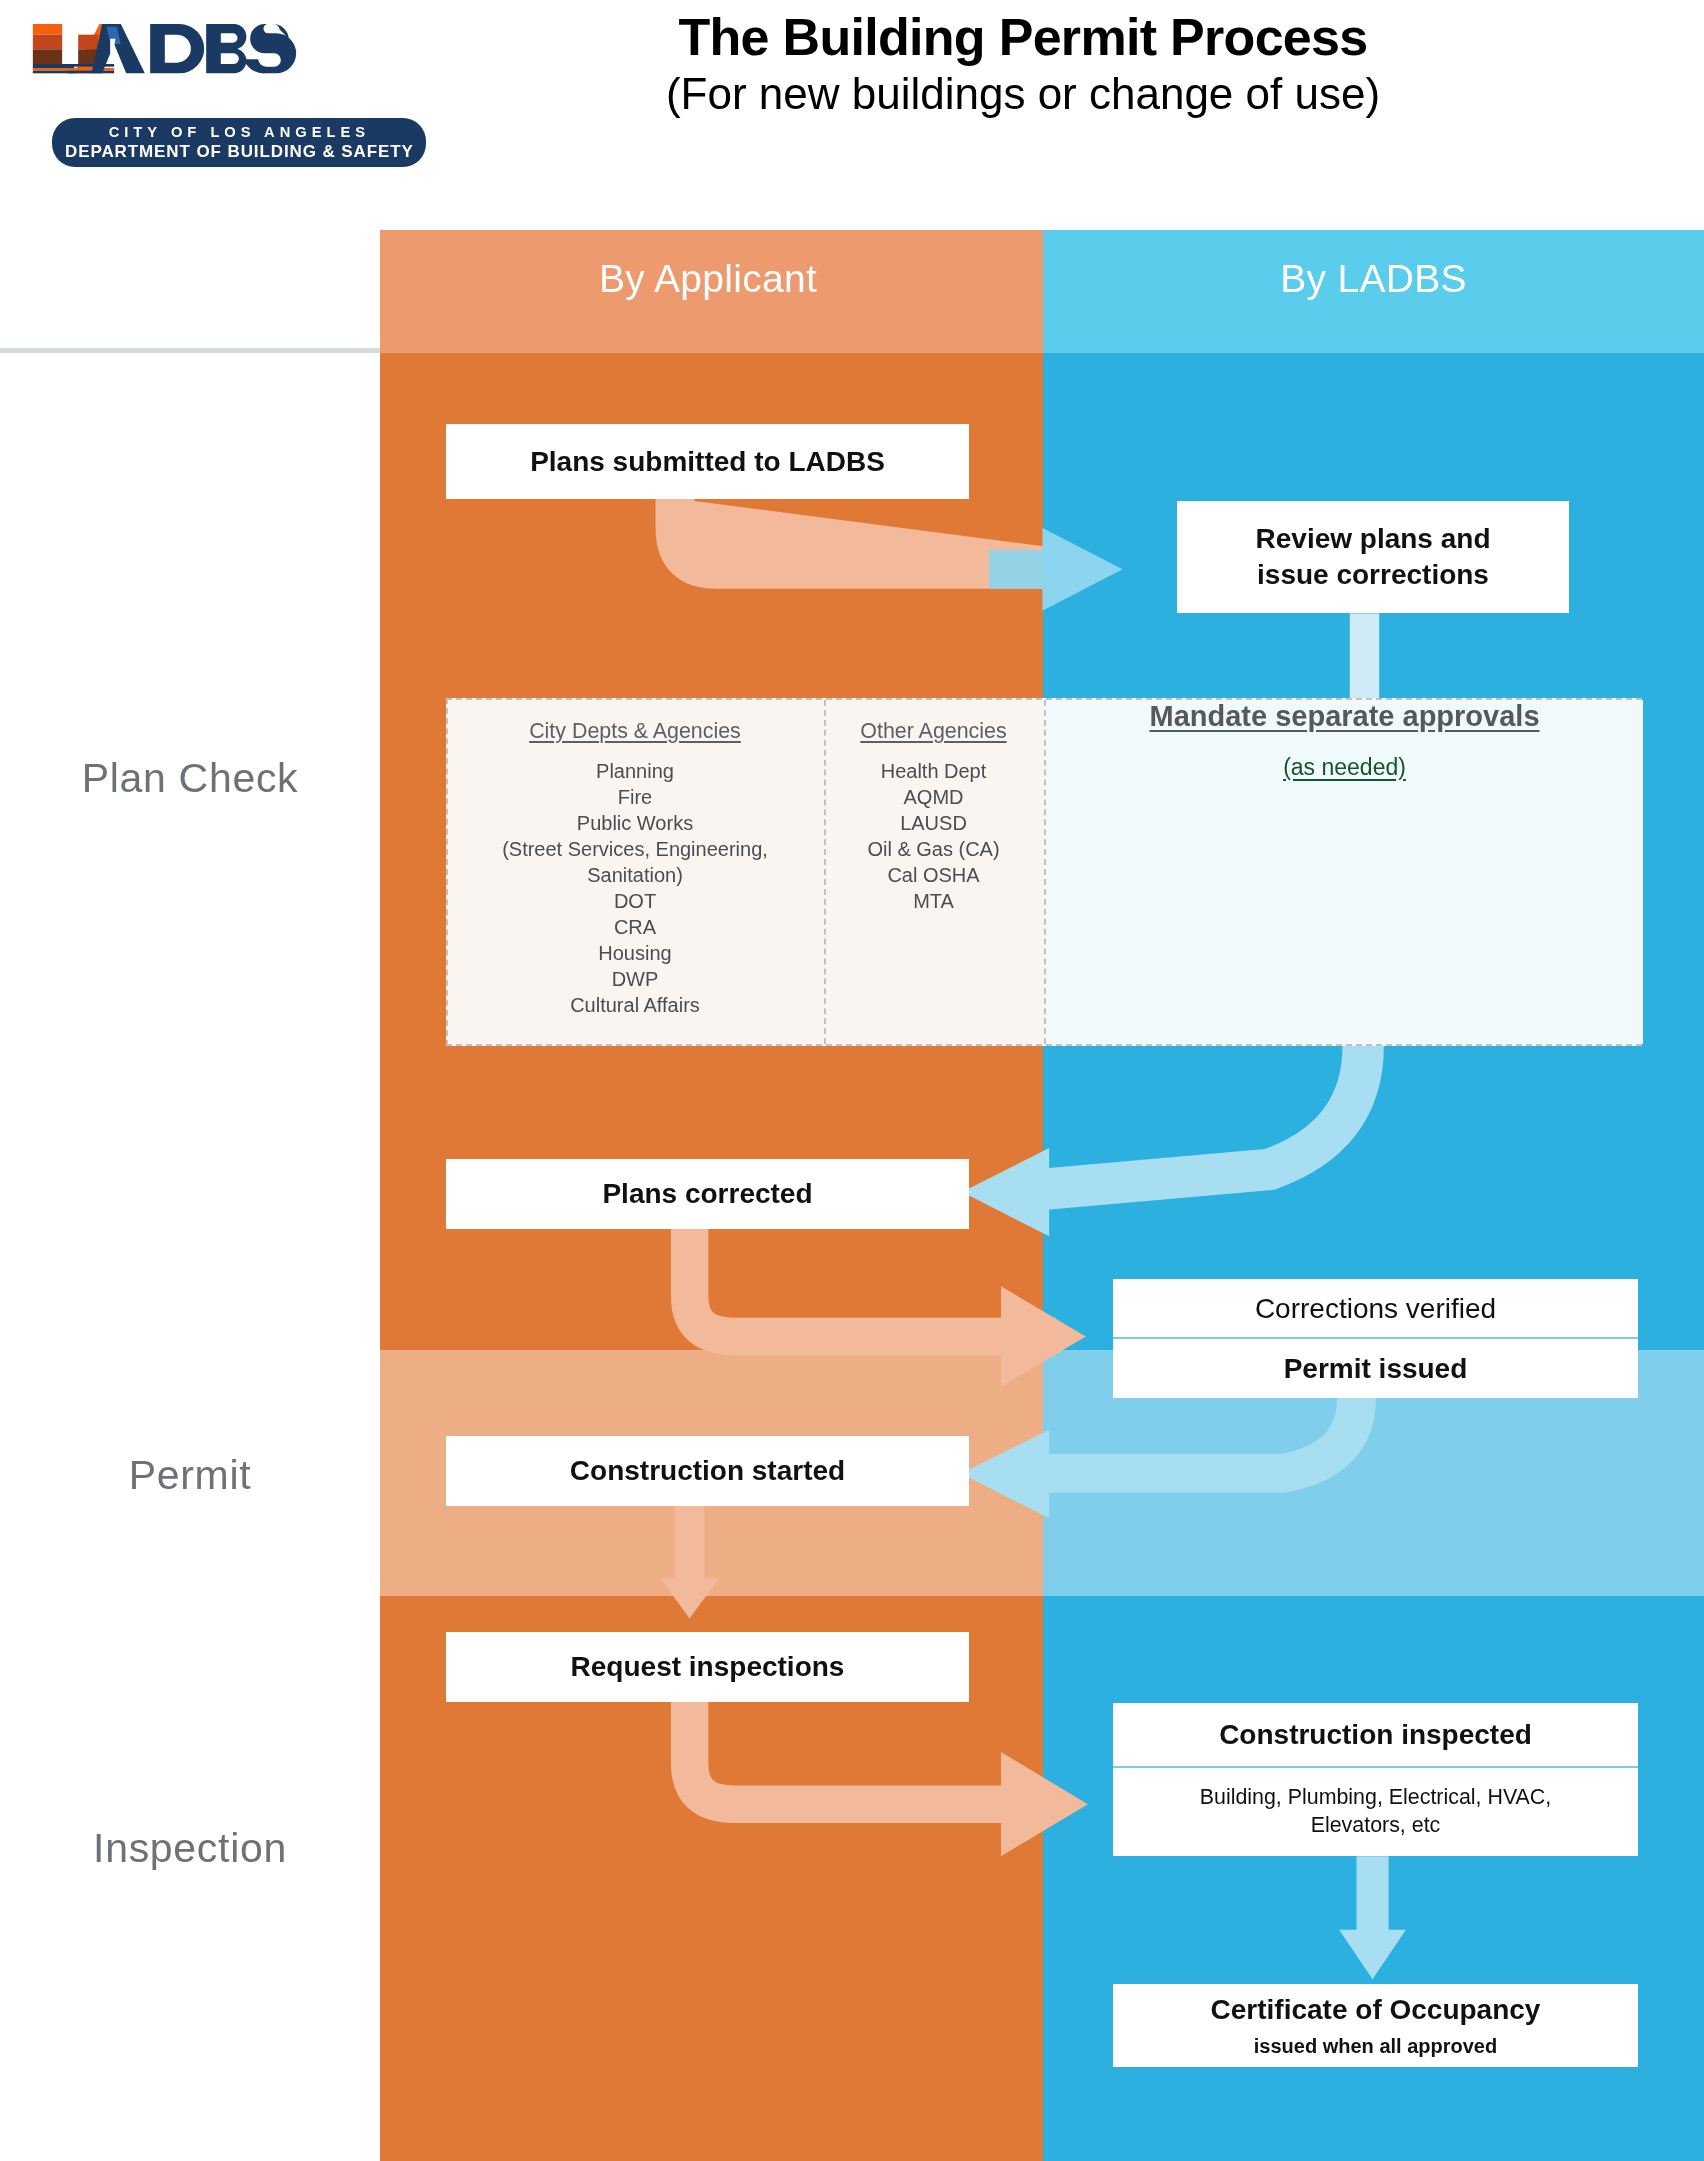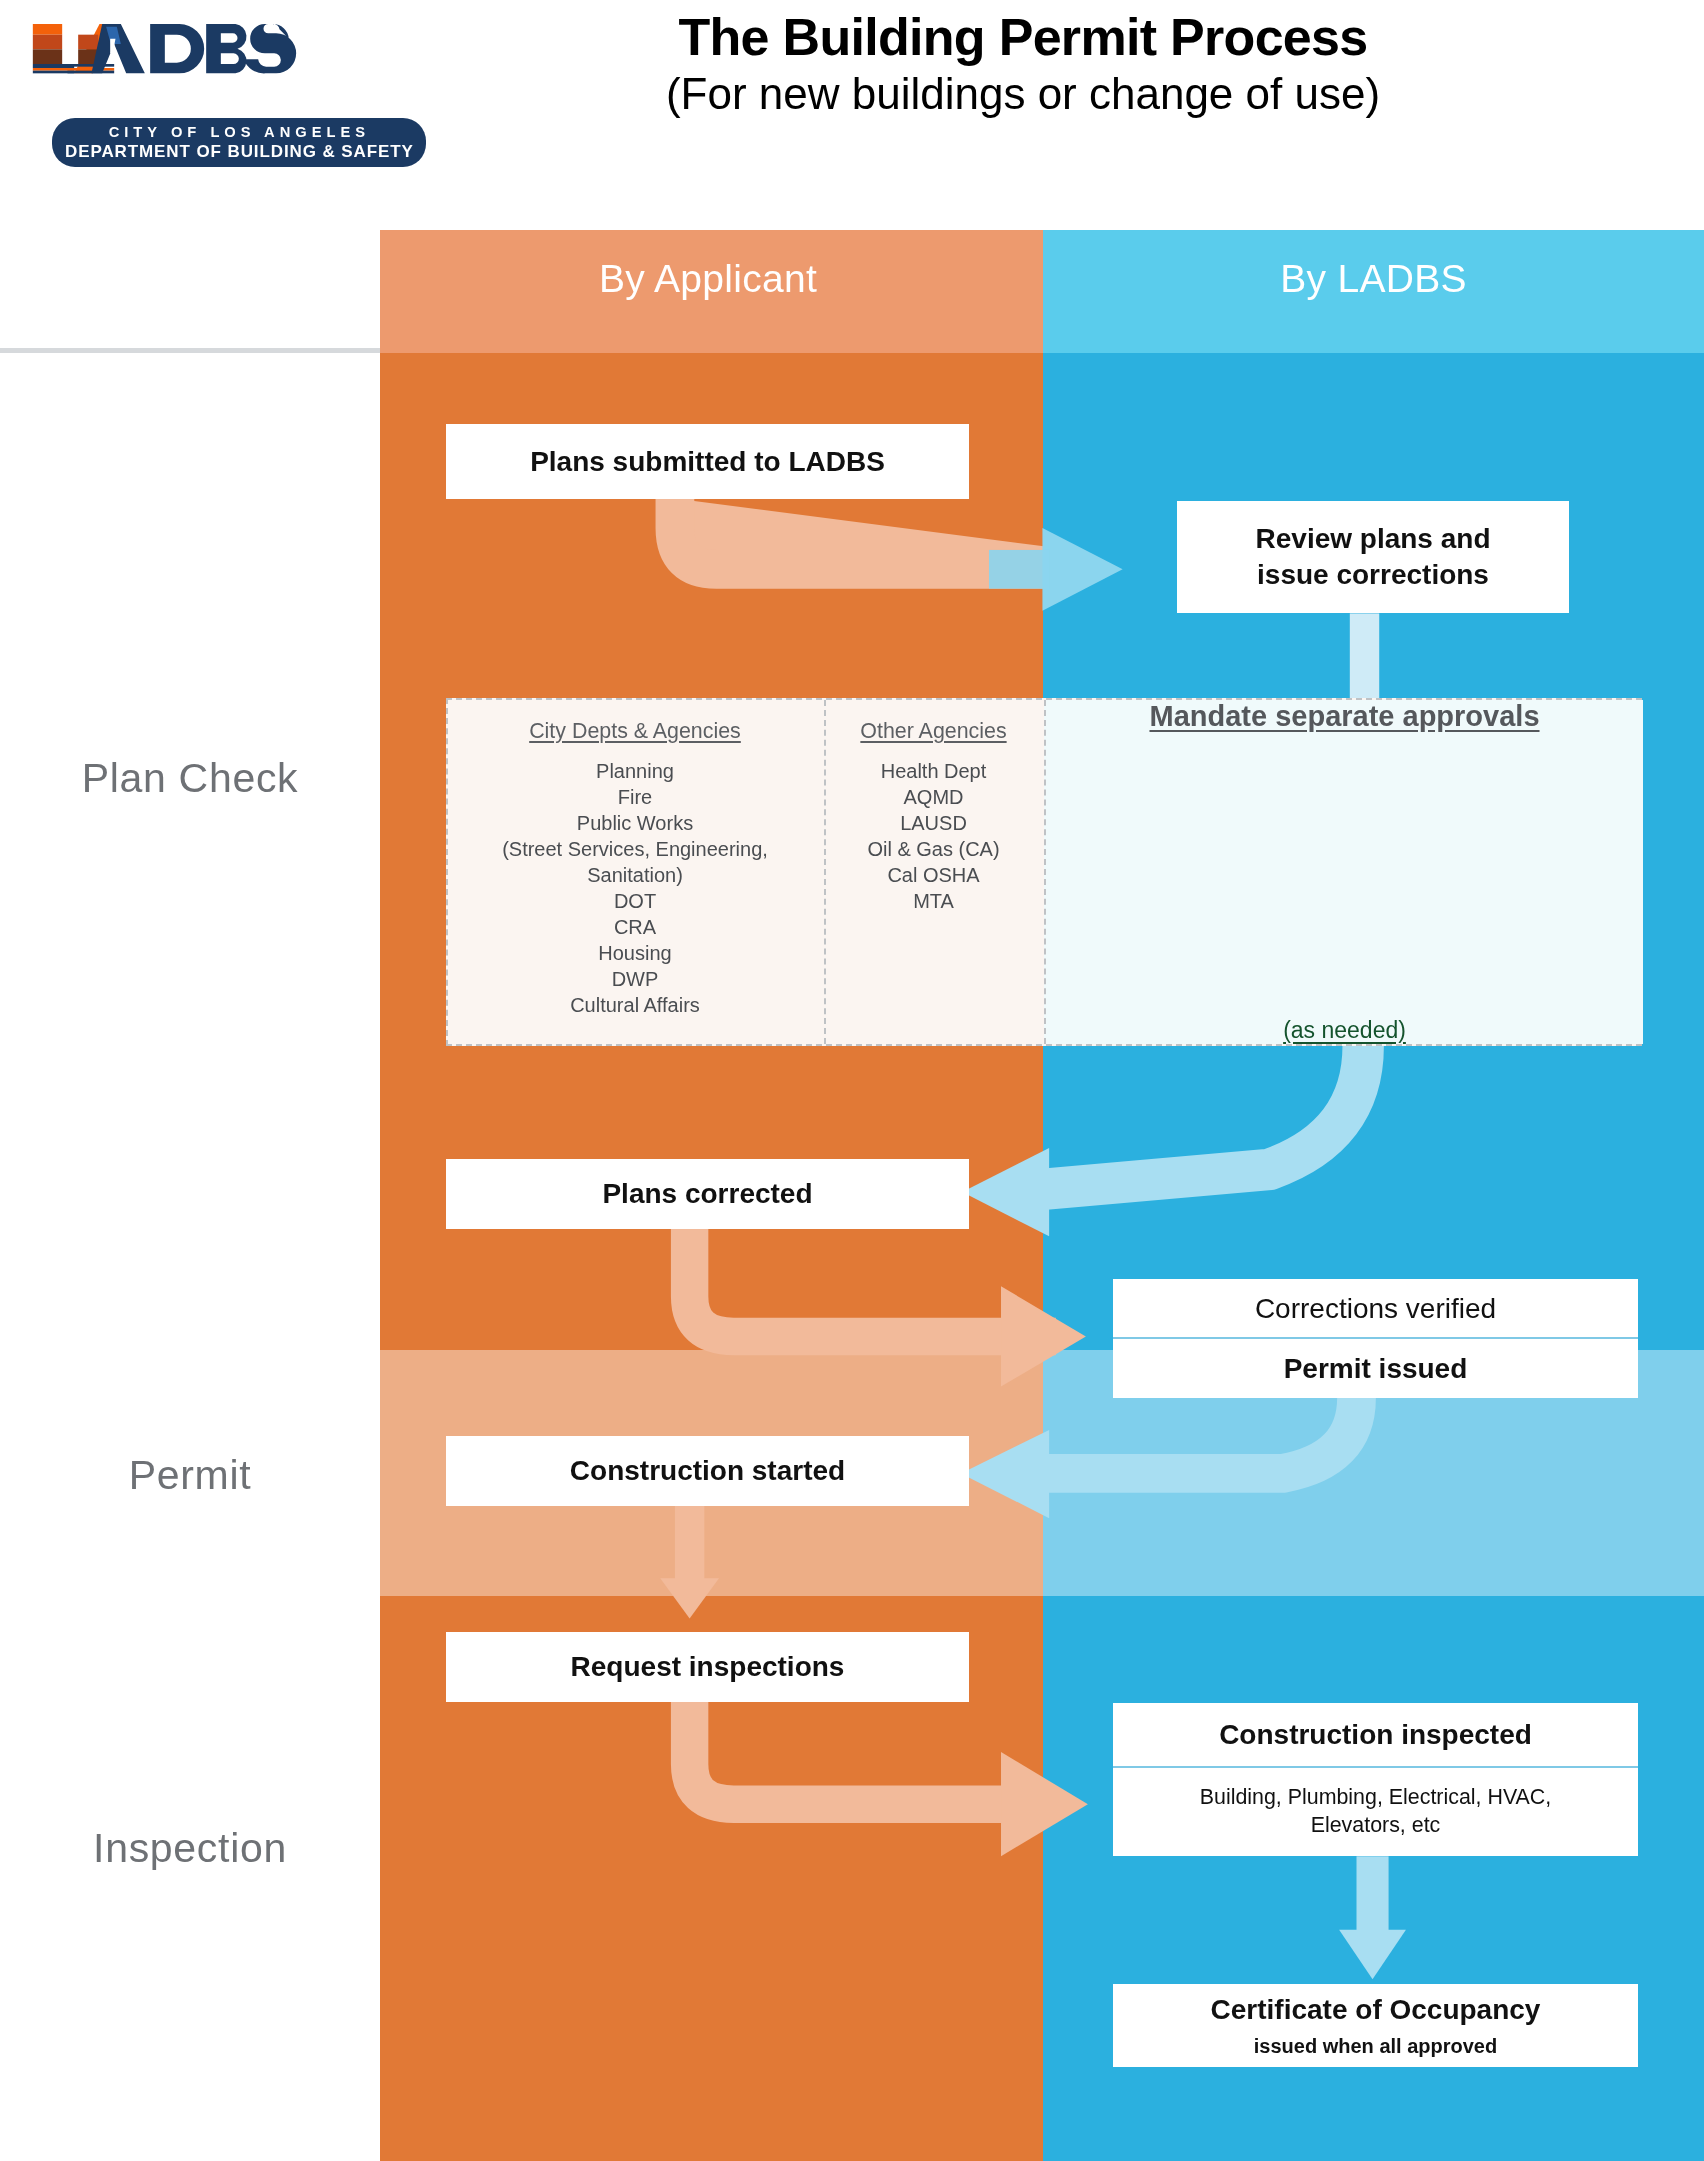--- a/index.html
+++ b/index.html
@@ -162,21 +162,21 @@
     text-decoration: underline;
     text-underline-offset: 3.3px;
   }
   .ag-list {
     margin-top: 14.7px;
     font-size: 20px; color: #4A4D51; line-height: 1.30;
   }
   #mandate-wrap {
     position: absolute; left: 0; top: 0; width: 100%; height: 100%;
     display: flex; flex-direction: column;
-    align-items: center; justify-content: space-between;
+    align-items: center; justify-content: flex-start;
   }
   #mandate-title {
     font-size: 29px; font-weight: bold; color: #55585C;
     text-decoration: underline; text-underline-offset: 4px;
   }
   #mandate-sub {
     font-size: 23px; color: #14532d; margin-top: 21px;
     text-decoration: underline; text-underline-offset: 4px;
   }
 

